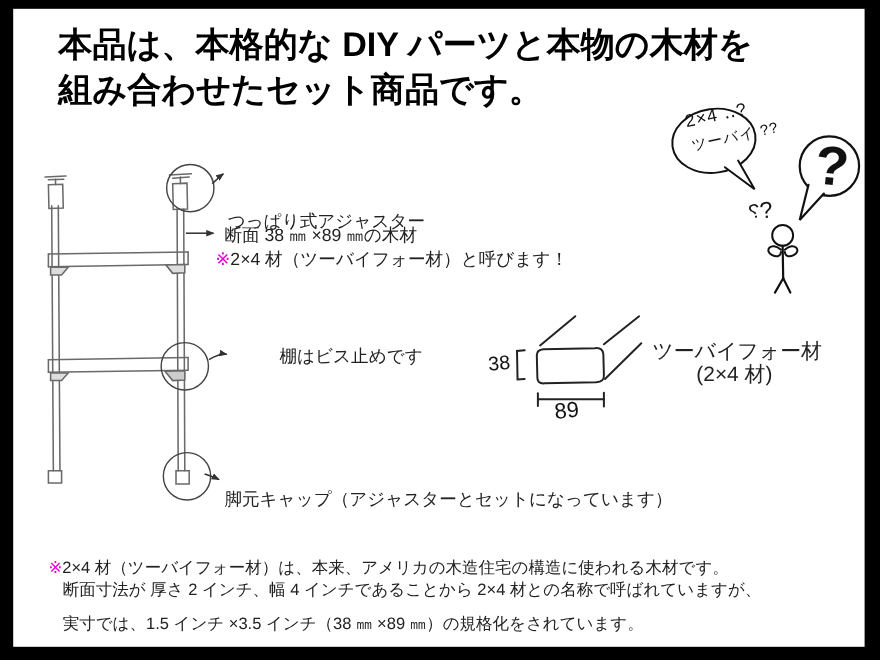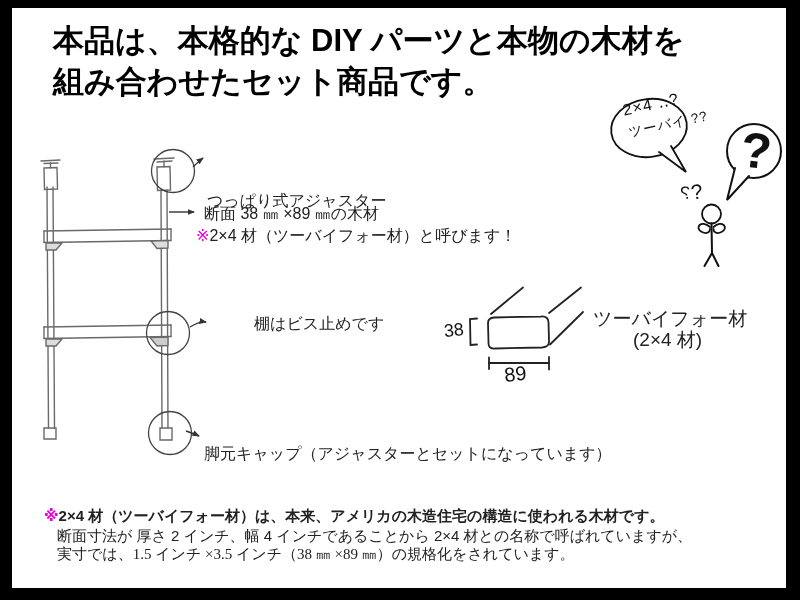--- a/index.html
+++ b/index.html
@@ -27,23 +27,23 @@
   .bub1{position:absolute;color:#111;white-space:nowrap;transform-origin:left top;}
   .bub1.l1{left:621px;top:101px;font-size:16px;letter-spacing:1px;transform:rotate(-12deg);}
   .bub1.l2{left:627px;top:124px;font-size:13.5px;letter-spacing:1px;transform:rotate(-12deg);}
   .bub2{position:absolute;left:741px;top:122px;font-size:50px;font-weight:bold;color:#111;
         transform:rotate(6deg);transform-origin:center;}
   .headmarks{position:absolute;left:681px;top:180px;color:#111;}
   .headmarks .m1{display:inline-block;font-size:18px;transform:scaleX(-1) rotate(12deg);}
   .headmarks .m2{display:inline-block;font-size:21px;transform:rotate(-8deg);}
 
   .footnote{position:absolute;font-size:15px;color:#222;white-space:nowrap;}
-  .fn1{left:44px;top:507px;font-weight:bold;}
+  .fn1{left:44px;top:507px;}
   .fn2{left:57px;top:527px;}
-  .fn3{left:57px;top:545px;font-family:Liberation Serif, serif;}
+  .fn3{left:57px;top:558px;}
 
   svg{position:absolute;left:0;top:0;}
 </style>
 </head>
 <body>
 
 <div class="page">
 
   <svg width="800" height="600" viewBox="0 0 800 600">
     <defs>

